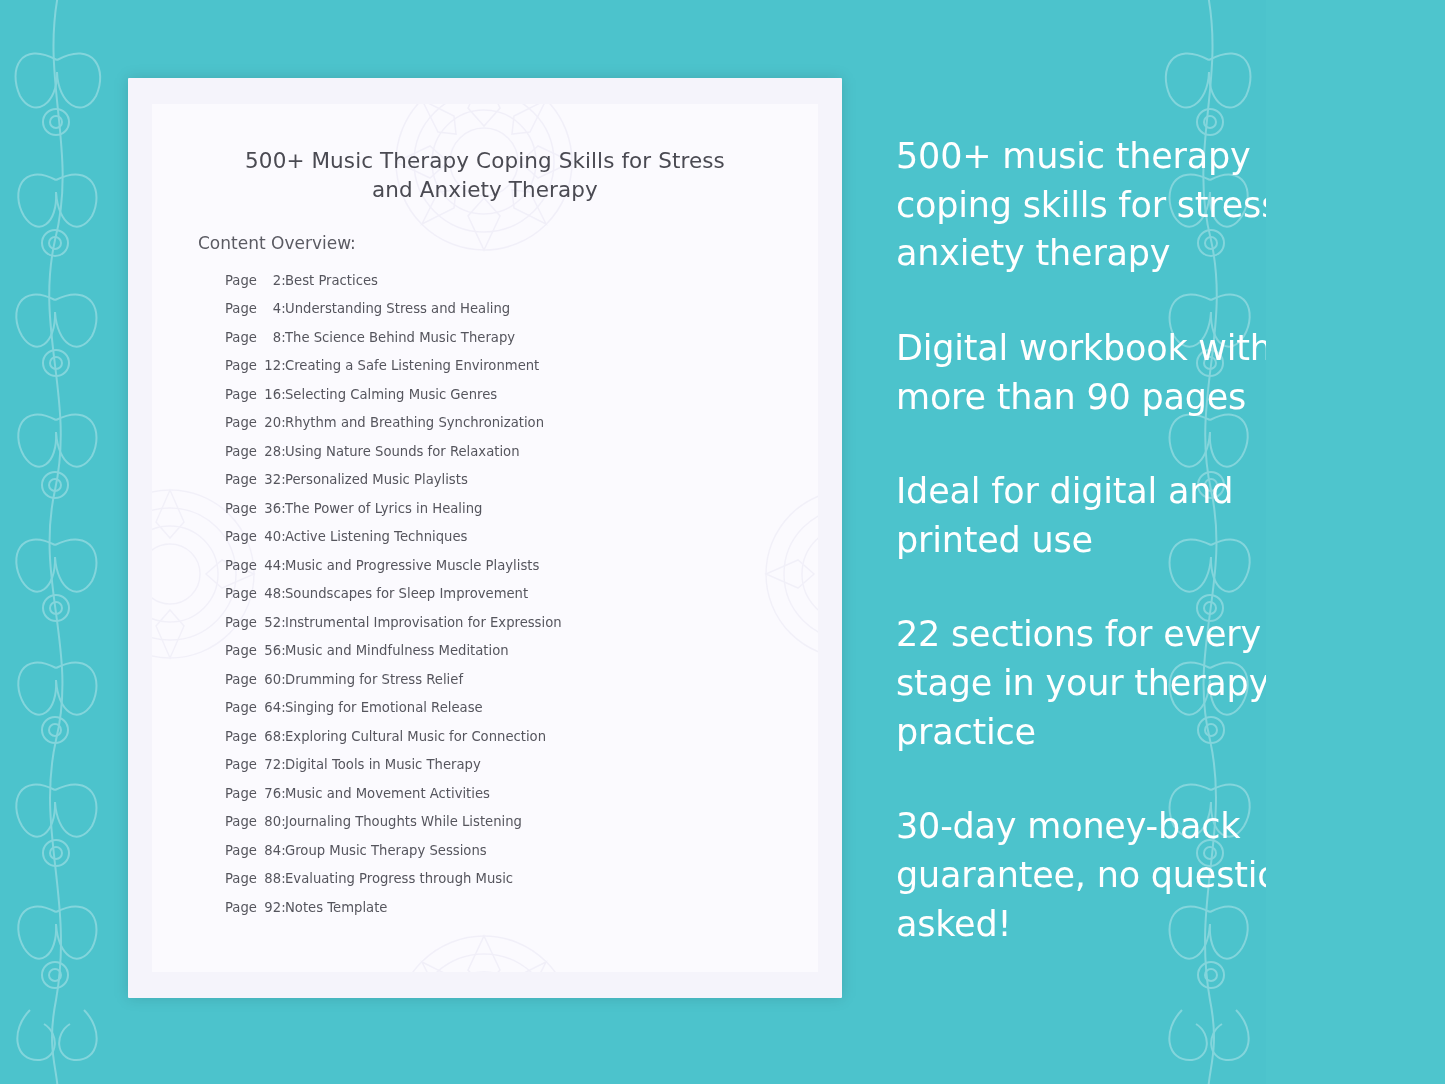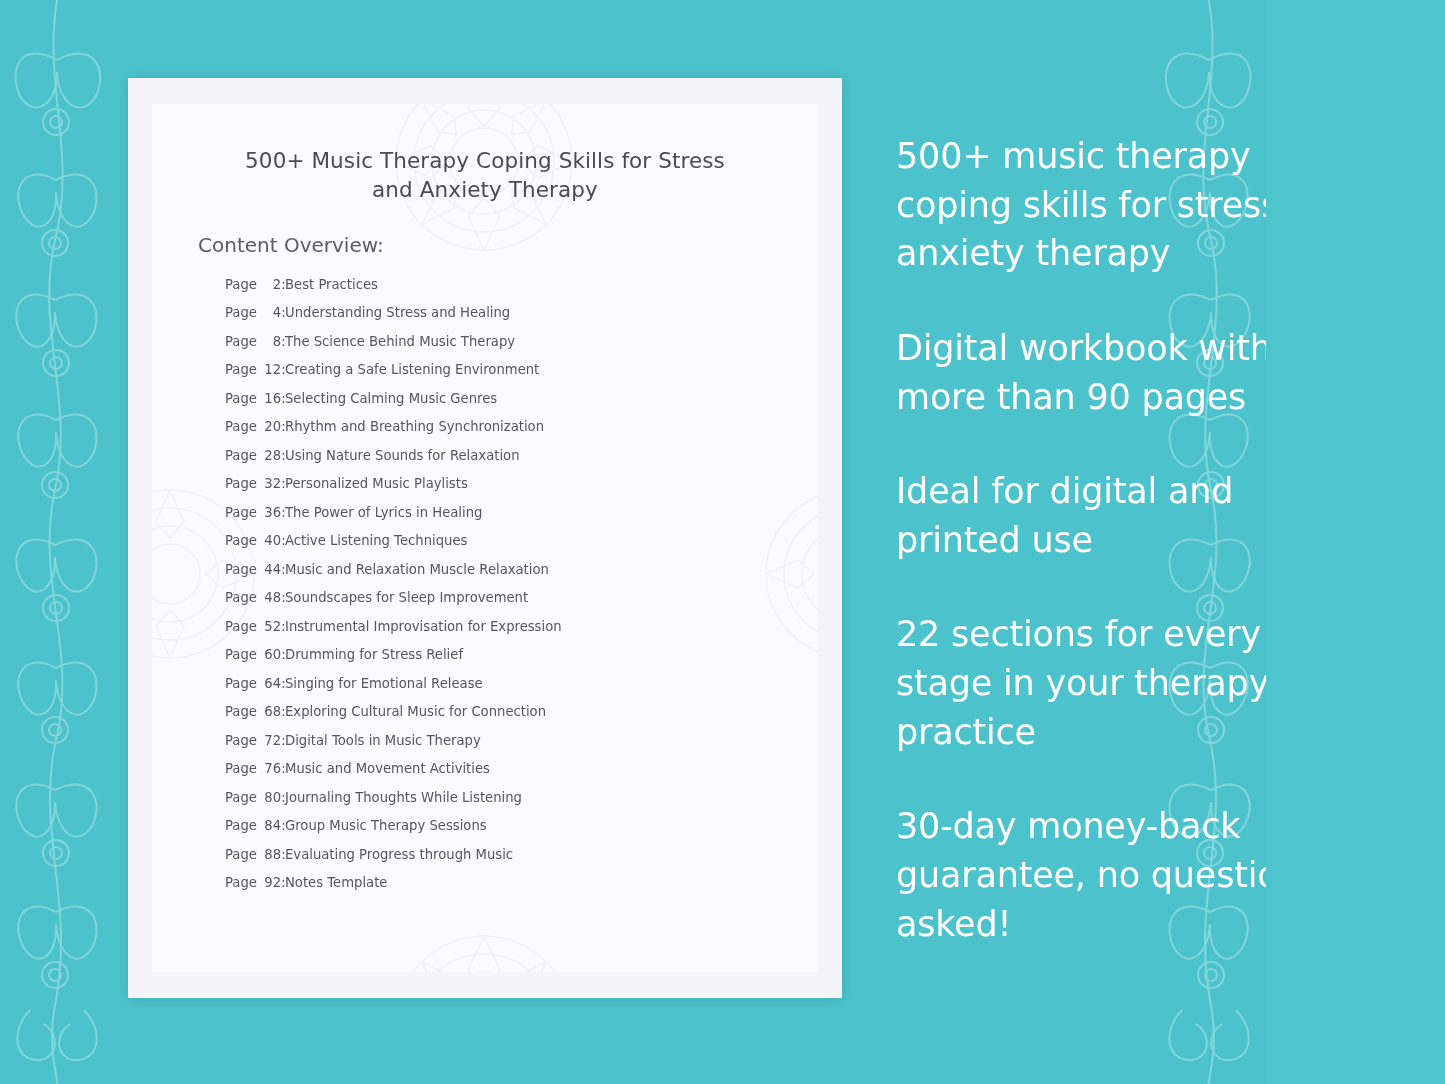--- a/index.html
+++ b/index.html
@@ -87,21 +87,21 @@
     line-height: 1.37;
     color: #4a4a52;
     letter-spacing: 0.1px;
   }
 
   #content-overview-label {
     position: relative;
     margin: 0;
     padding: 28px 0 0 46px;
     font-family: "DejaVu Sans", sans-serif;
-    font-size: 20px;
+    font-size: 17px;
     color: #5b5b63;
     font-weight: 400;
   }
 
   #toc {
     position: relative;
     margin: 3px;
     padding: 18px 0 0 70px;
     list-style: none;
   }
@@ -349,29 +349,33 @@
           <li>
             <span class="toc-page"><span>Page </span><span class="pg-num">36</span><span>:</span></span>
             <span class="toc-title">The Power of Lyrics in Healing</span>
           </li>
           <li>
             <span class="toc-page"><span>Page </span><span class="pg-num">40</span><span>:</span></span>
             <span class="toc-title">Active Listening Techniques</span>
           </li>
           <li>
             <span class="toc-page"><span>Page </span><span class="pg-num">44</span><span>:</span></span>
-            <span class="toc-title">Music and Relaxation Muscle Relaxation</span>
+            <span class="toc-title">Music and Progressive Muscle Playlists</span>
           </li>
           <li>
             <span class="toc-page"><span>Page </span><span class="pg-num">48</span><span>:</span></span>
             <span class="toc-title">Soundscapes for Sleep Improvement</span>
           </li>
           <li>
             <span class="toc-page"><span>Page </span><span class="pg-num">52</span><span>:</span></span>
             <span class="toc-title">Instrumental Improvisation for Expression</span>
+          </li>
+          <li>
+            <span class="toc-page"><span>Page </span><span class="pg-num">56</span><span>:</span></span>
+            <span class="toc-title">Music and Mindfulness Meditation</span>
           </li>
           <li>
             <span class="toc-page"><span>Page </span><span class="pg-num">60</span><span>:</span></span>
             <span class="toc-title">Drumming for Stress Relief</span>
           </li>
           <li>
             <span class="toc-page"><span>Page </span><span class="pg-num">64</span><span>:</span></span>
             <span class="toc-title">Singing for Emotional Release</span>
           </li>
           <li>

